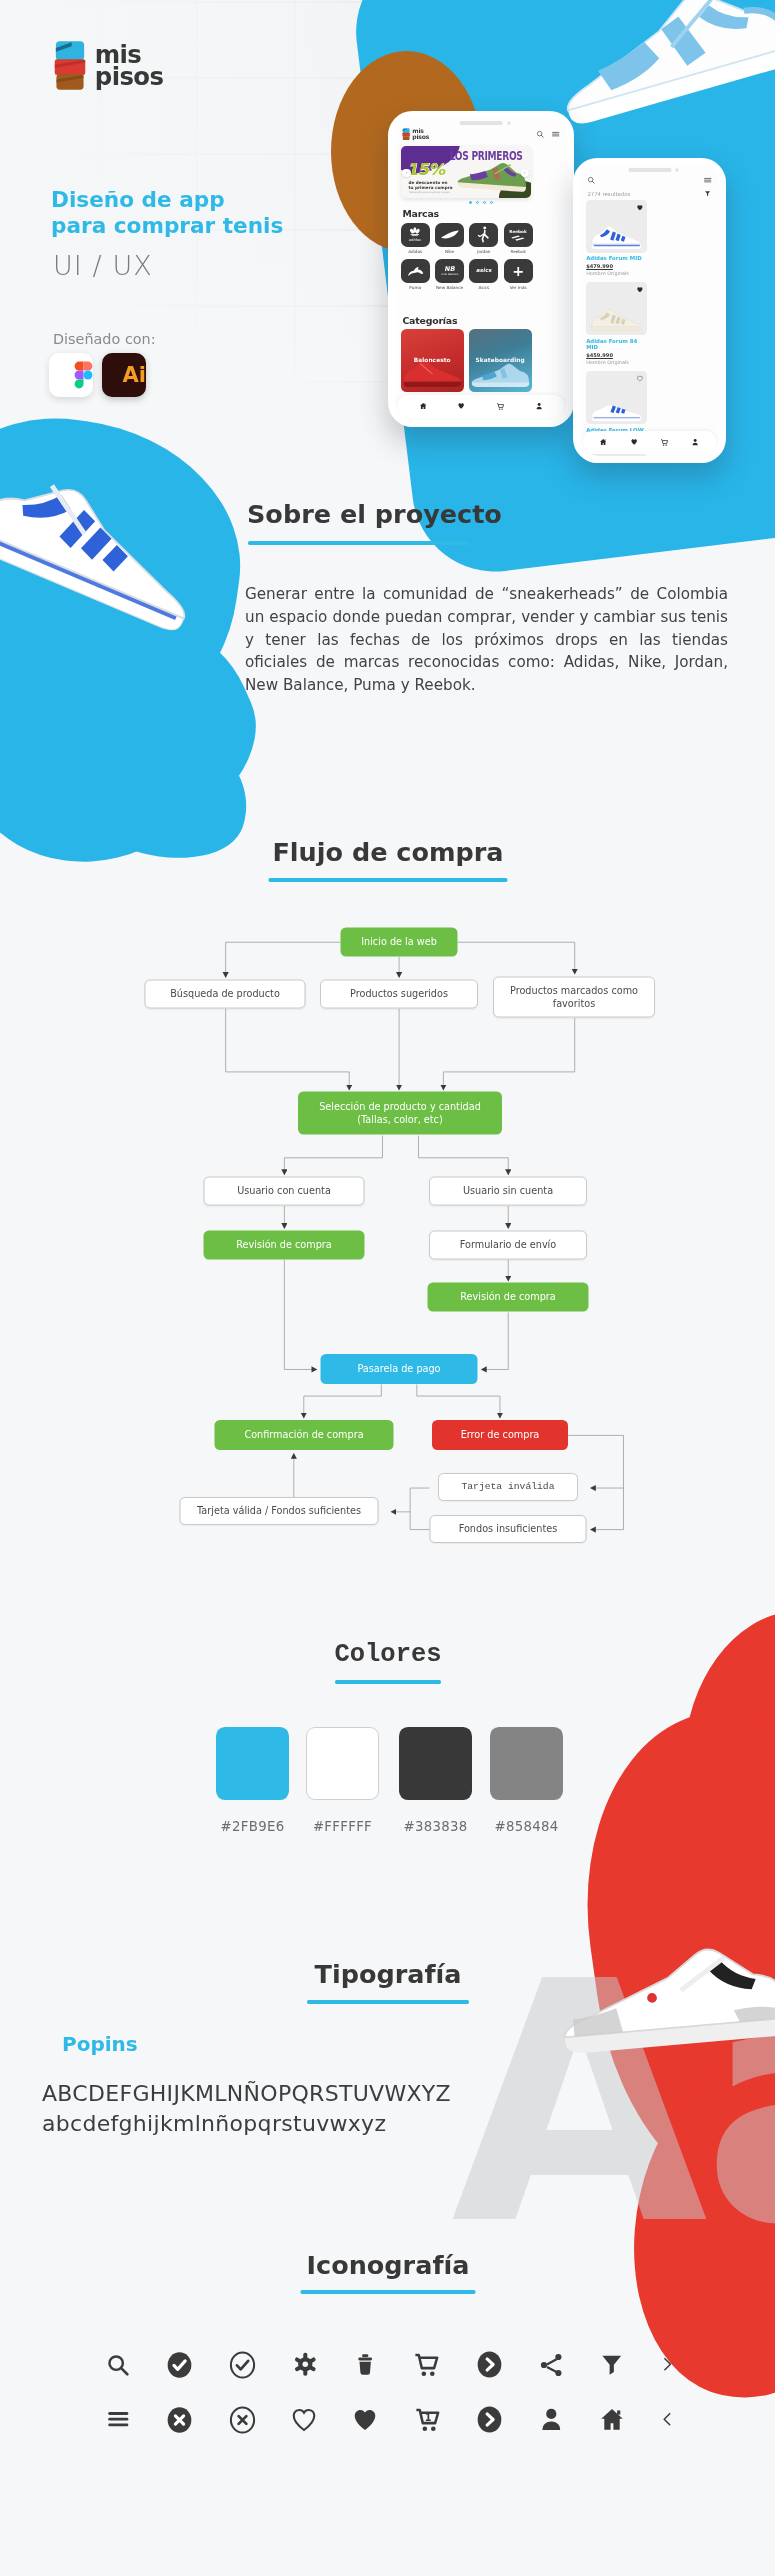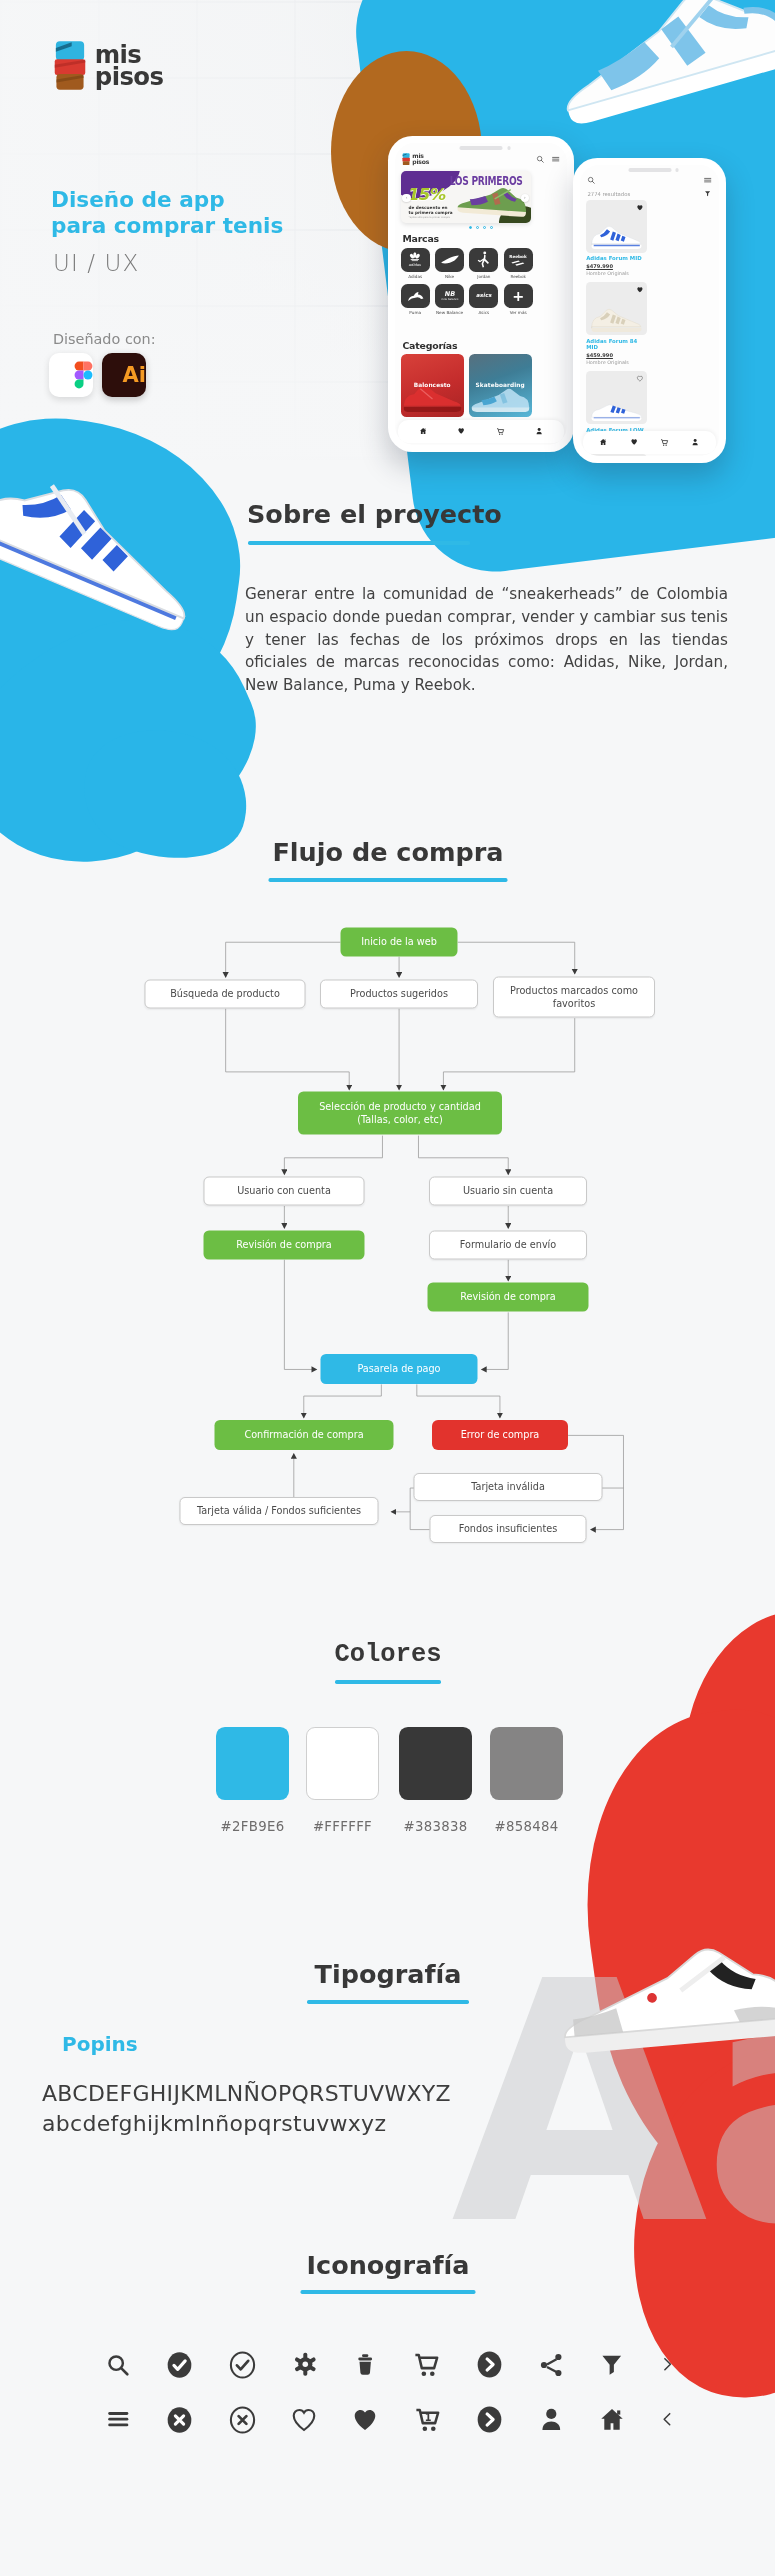--- a/index.html
+++ b/index.html
@@ -49,32 +49,32 @@
     font-weight:bold; color:rgba(200,202,204,.5); z-index:6; letter-spacing:-5.5px; }
   .deco-shoe { position:absolute; }
   .shoe-nike { left:546px; top:-25px; width:249px; transform:rotate(-16deg) scaleX(-1); z-index:3; }
   .shoe-adidas { left:-30.5px; top:474px; width:244px; transform:rotate(23deg); z-index:3; }
   .shoe-jordan { left:554px; top:1925px; width:244px; transform:rotate(-5deg) scaleX(-1); z-index:7; }
   
   .logo-wrap { position:absolute; left:53px; top:40px; display:flex; align-items:center; gap:7.8px; z-index:4; }
   .logo-text { font-size:24.4px; font-weight:bold; line-height:.92; color:#383838; letter-spacing:-0.6px; }
   .hero-title { position:absolute; left:51px; top:187px; font-size:21.6px; font-weight:bold;
     color:#2FB9E6; line-height:1.2; z-index:4; }
-  .hero-sub { position:absolute; left:53px; top:250px; font-size:23px; font-weight:300;
+  .hero-sub { position:absolute; left:53px; top:250px; font-size:27px; font-weight:300;
     color:#7b7b7b; letter-spacing:1.1px; z-index:4; }
   .designed { position:absolute; left:53px; top:331px; font-size:14.4px; color:#8a8a8a; z-index:4; }
   .tools { position:absolute; left:49px; top:353px; display:flex; gap:8.9px; z-index:4; }
   .tool { width:44px; height:44px; border-radius:10px; display:flex; align-items:center; justify-content:flex-end; }
   .tool-figma { background:#fff; box-shadow:0 2.2px 7.8px rgba(0,0,0,.12); }
   .tool-ai { background:#2d0e0b; box-shadow:0 2.2px 7.8px rgba(0,0,0,.2); }
   .ai-glyph { color:#f59a23; font-size:21px; font-weight:bold; font-family:"DejaVu Sans",sans-serif; }
   
   .phone { position:absolute; background:#fff; border-radius:24.4px;
     box-shadow:0 13.3px 28px rgba(30,40,60,.25); z-index:4; }
-  .phone1 { left:388px; top:136px; width:186px; height:316px; }
+  .phone1 { left:388px; top:111px; width:186px; height:316px; }
   .phone2 { left:573px; top:158px; width:153px; height:305px; }
   .screen { position:absolute; left:6.6px; top:6.6px; right:6.6px; bottom:6.6px;
     background:#fdfdfd; border-radius:19px; overflow:hidden; }
   .notch { position:absolute; top:3.9px; left:50%; transform:translateX(-50%);
     width:43px; height:3.3px; border-radius:1.7px; background:#e3e3e5; }
   .notch:after { content:""; position:absolute; right:-7.8px; top:0; width:3.3px; height:3.3px; border-radius:50%; background:#e3e3e5; }
   .p-head { position:absolute; top:10px; left:7.2px; right:7.2px; display:flex; align-items:center; }
   .p-logo-text { font-size:6.1px; font-weight:bold; line-height:.95; letter-spacing:-0.2px; color:#383838; margin-left:2.2px; }
   .p-head .sp { flex:1; }
   .mini-ic { display:inline-flex; align-items:center; justify-content:center; }
@@ -610,22 +610,22 @@
 <div class="fnode white" style="left:399px; top:994px; width:158px; height:29px;">Productos sugeridos</div>
 <div class="fnode white" style="left:574px; top:997px; width:162px; height:41px;">Productos marcados como favoritos</div>
 <div class="fnode green" style="left:400px; top:1113px; width:204px; height:43px;">Selección de producto y cantidad (Tallas, color, etc)</div>
 <div class="fnode white" style="left:284px; top:1191px; width:161px; height:29px;">Usuario con cuenta</div>
 <div class="fnode white" style="left:508px; top:1191px; width:158px; height:29px;">Usuario sin cuenta</div>
 <div class="fnode green" style="left:284px; top:1245px; width:161px; height:29px;">Revisión de compra</div>
 <div class="fnode white" style="left:508px; top:1245px; width:158px; height:29px;">Formulario de envío</div>
 <div class="fnode green" style="left:508px; top:1297px; width:161px; height:29px;">Revisión de compra</div>
 <div class="fnode blue" style="left:399px; top:1369px; width:157px; height:30px;">Pasarela de pago</div>
 <div class="fnode green" style="left:304px; top:1435px; width:179px; height:30px;">Confirmación de compra</div>
-<div class="fnode red" style="left:500px; top:1435px; width:136px; height:30px;border-radius:6px;">Error de compra</div>
-<div class="fnode white" style="left:508px; top:1487px; width:189px; height:28px;">Tarjeta inválida</div>
+<div class="fnode red" style="left:500px; top:1435px; width:136px; height:30px;">Error de compra</div>
+<div class="fnode white" style="left:508px; top:1487px; width:140px; height:28px;font-family:Liberation Mono, monospace;">Tarjeta inválida</div>
 <div class="fnode white" style="left:279px; top:1511px; width:199px; height:28px;">Tarjeta válida / Fondos suficientes</div>
 <div class="fnode white" style="left:508px; top:1529px; width:157px; height:28px;">Fondos insuficientes</div>
 
 <h2 class="sec-h center-x" style="left:388px; top:1640px;font-family:Liberation Mono, monospace;">Colores</h2>
 <div class="sec-u center-x" style="left:388px; top:1680px; width:106px;"></div>
 <div class="swatch" style="left:216px; background:#2FB9E6;"></div>
 <div class="swatch" style="left:306px; background:#FFFFFF; border:0.6px solid #cfcfcf;"></div>
 <div class="swatch" style="left:399px; background:#383838;"></div>
 <div class="swatch" style="left:490px; background:#858484;"></div>
 <div class="swatch-label" style="left:216px;">#2FB9E6</div>

